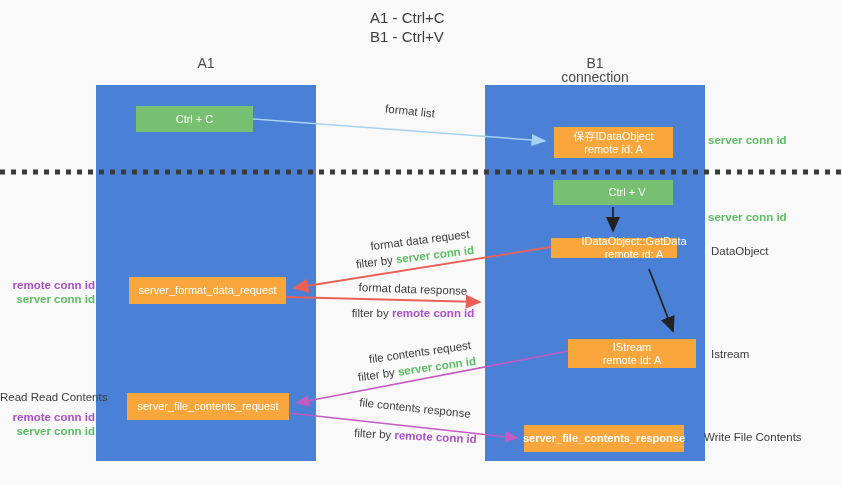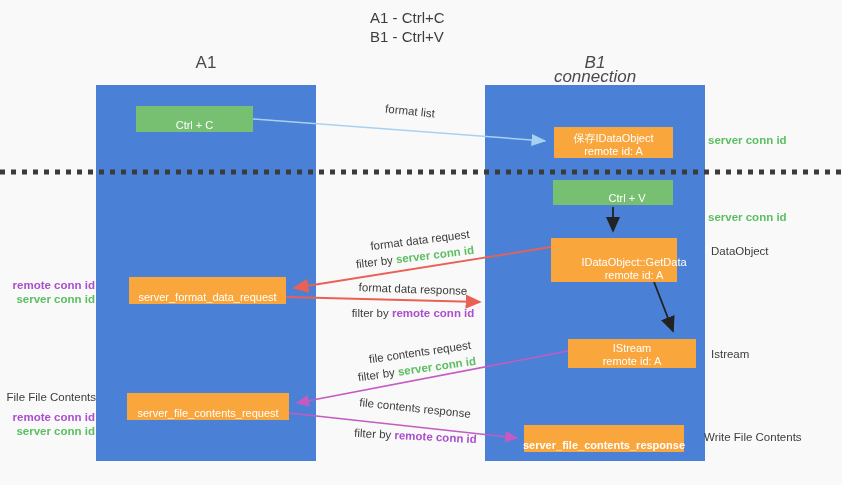--- a/index.html
+++ b/index.html
@@ -9,26 +9,26 @@
     background:#f9f9f9; overflow:hidden;
     font-family:"Liberation Sans", sans-serif;
     color:#3d3d3d;
   }
   .lane {
     position:absolute; top:85px; width:220px; height:376px;
     background:#4a80d5;
   }
   .lane-header {
     position:absolute; top:56px; width:220px; text-align:center;
-    font-size:17px; line-height:14px; color:#4a4a4a;
+    font-size:14px; line-height:14px; color:#4a4a4a;
   }
   svg.overlay { position:absolute; left:0; top:0; z-index:2; }
   .node {
     position:absolute; z-index:3;
-    display:flex; flex-direction:column; align-items:center; justify-content:flex-end;
+    display:flex; flex-direction:column; align-items:center; justify-content:center;
     color:#ffffff; font-size:11px; line-height:13px; text-align:center;
   }
   .green  { background:#77c072; }
   .orange { background:#f9a63d; }
   .arrow-label {
     position:absolute; z-index:3; font-size:11.5px; line-height:13px;
     text-align:center; color:#3d3d3d; white-space:nowrap;
   }
   .side-label {
     position:absolute; z-index:3; font-size:11.5px; line-height:13px;
@@ -48,21 +48,21 @@
 <div id="stage">
 
   <div class="title-block">
     <div>A1 - Ctrl+C</div>
     <div>B1 - Ctrl+V</div>
   </div>
 
   <div class="lane-header" style="left:96px;">
     <div>A1</div>
   </div>
-  <div class="lane-header" style="left:485px;font-style:italic;">
+  <div class="lane-header" style="left:485px;">
     <div>B1</div>
     <div>connection</div>
   </div>
 
   <div class="lane" style="left:96px;"></div>
   <div class="lane" style="left:485px;"></div>
 
   <svg class="overlay" width="842" height="485">
     <defs>
       <marker id="mBlue" markerWidth="10" markerHeight="8" refX="9" refY="4" orient="auto">
@@ -102,21 +102,21 @@
 
   <div class="node orange" style="left:554px;top:127px;width:119px;height:31px;">
     <span>保存IDataObject</span>
     <span>remote id: A</span>
   </div>
 
   <div class="node green" style="left:553px;top:180px;width:120px;height:25px;padding-left:28px;">
     <span>Ctrl + V</span>
   </div>
 
-  <div class="node orange" style="left:551px;top:238px;width:126px;height:44px;padding-left:40px;">
+  <div class="node orange" style="left:551px;top:238px;width:126px;height:20px;padding-left:40px;">
     <span>IDataObject::GetData</span>
     <span>remote id: A</span>
   </div>
 
   <div class="node orange" style="left:129px;top:277px;width:157px;height:27px;">
     <span>server_format_data_request</span>
   </div>
 
 
   <div class="node orange" style="left:568px;top:339px;width:128px;height:29px;">
@@ -156,17 +156,17 @@
 
   <div class="side-label txt-green" style="left:708px;top:134px;">server conn id</div>
   <div class="side-label txt-green" style="left:708px;top:211px;">server conn id</div>
   <div class="side-label" style="left:711px;top:245px;">DataObject</div>
   <div class="side-label" style="left:711px;top:348px;">Istream</div>
   <div class="side-label" style="left:704px;top:431px;text-align:right;">Write File Contents</div>
 
   <div class="side-label txt-purple right-align" style="left:0px;top:279px;width:95px;">remote conn id</div>
   <div class="side-label txt-green right-align" style="left:0px;top:293px;width:95px;">server conn id</div>
 
-  <div class="side-label right-align" style="left:0px;top:391px;width:96px;">File File Contents</div>
+  <div class="side-label right-align" style="left:0px;top:391px;width:96px;">Read Read Contents</div>
   <div class="side-label txt-purple right-align" style="left:0px;top:411px;width:95px;">remote conn id</div>
   <div class="side-label txt-green right-align" style="left:0px;top:425px;width:95px;">server conn id</div>
 
 </div>
 
 </body></html>

